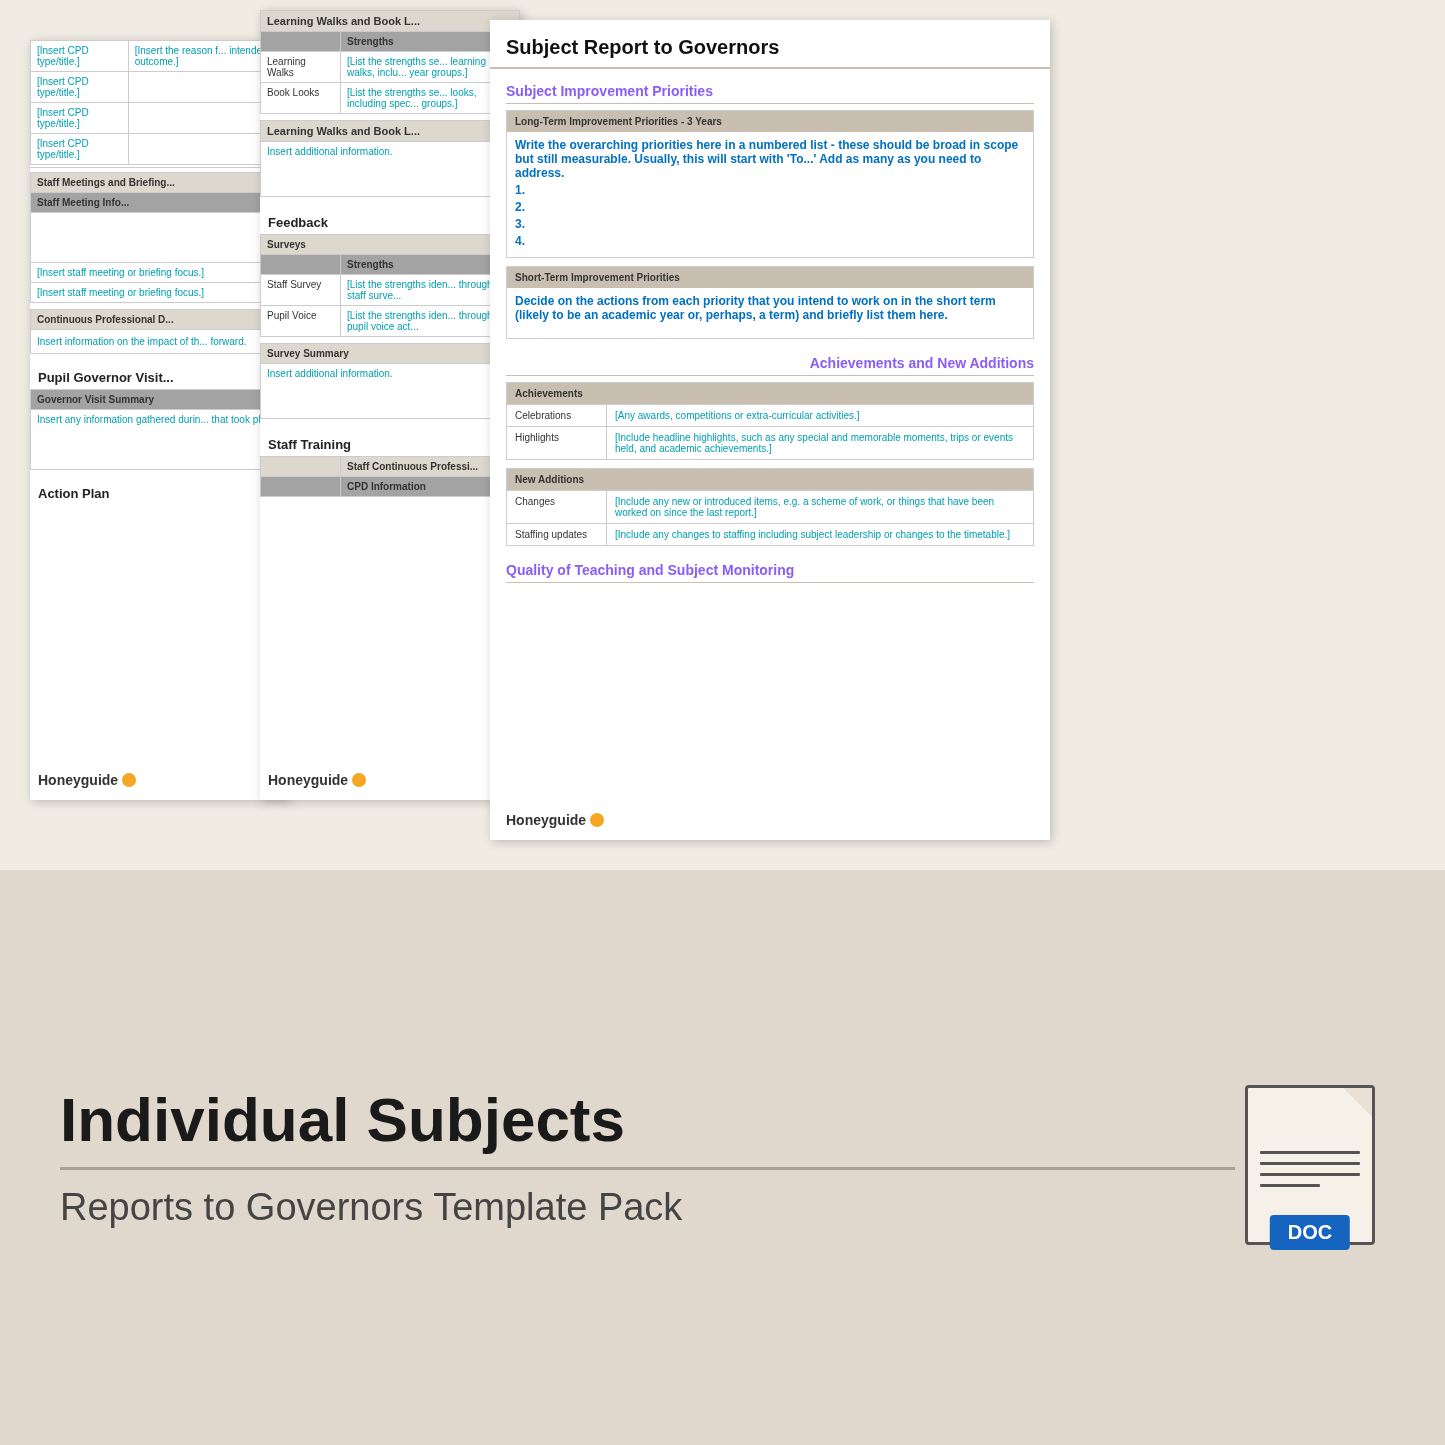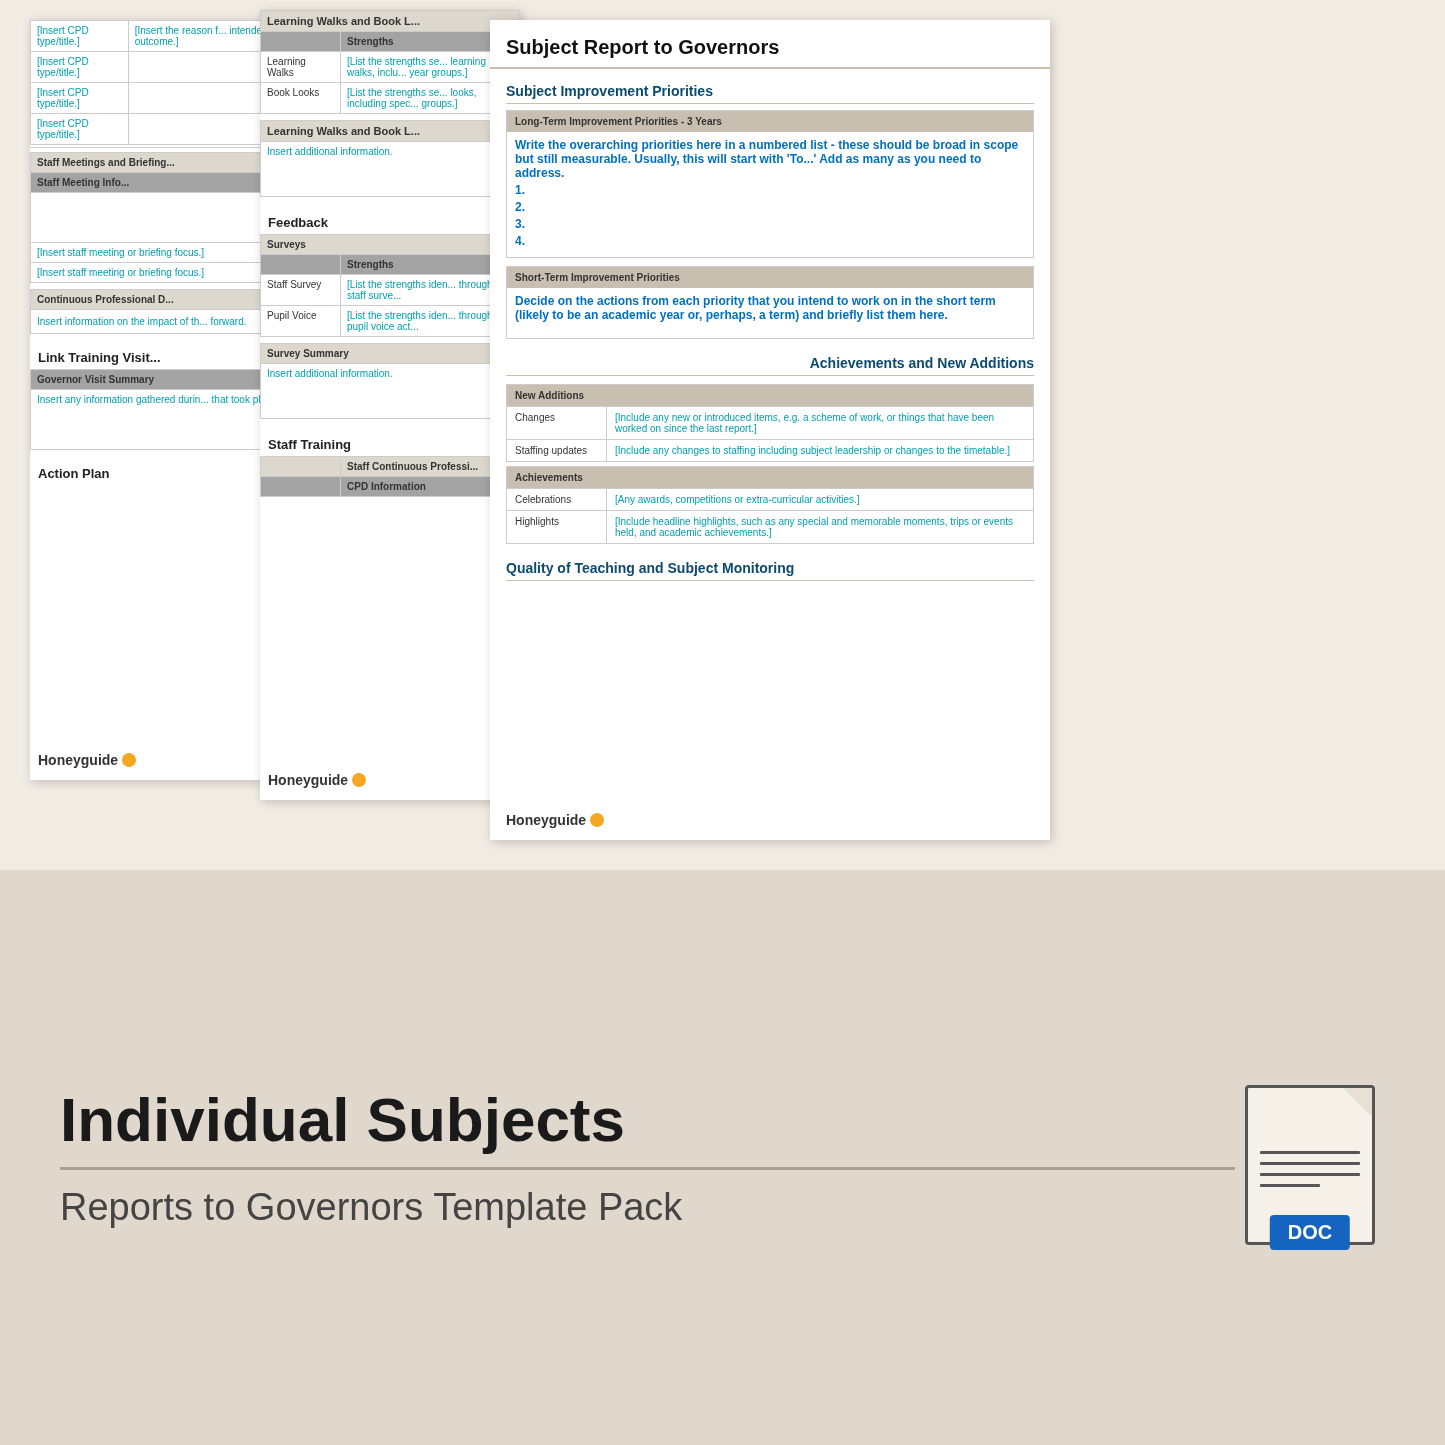--- a/index.html
+++ b/index.html
@@ -28,21 +28,21 @@
       background: white;
       box-shadow: 2px 2px 10px rgba(0,0,0,0.2);
       position: absolute;
       font-size: 11px;
       color: #333;
       overflow: hidden;
     }
 
     .doc-page-1 {
       left: 30px;
-      top: 20px;
+      top: 40px;
       width: 260px;
       height: 760px;
     }
 
     .doc-page-2 {
       left: 260px;
       top: 10px;
       width: 260px;
       height: 790px;
     }
@@ -94,21 +94,21 @@
       padding: 16px 16px 8px 16px;
       color: #111;
       border-bottom: 2px solid #c8bfb0;
       margin-bottom: 8px;
     }
 
     .report-section-title {
       font-size: 14px;
       font-weight: bold;
       padding: 6px 16px 4px 16px;
-      color: #0c4a6e;
+      color: #8b5cf6;
     }
 
     .report-table {
       width: calc(100% - 32px);
       margin: 4px 16px;
       border-collapse: collapse;
       font-size: 10px;
     }
 
     .report-table td, .report-table th {
@@ -257,21 +257,21 @@
       <tbody>
           <tr class="section-header">
         <td colspan="2">Continuous Professional D...</td>
       </tr>
       <tr>
         <td colspan="2" class="cyan-text" style="padding: 6px;">Insert information on the impact of th... forward.</td>
       </tr>
     </tbody>
       </table>
 
-    <div class="doc-section-title" style="margin-top:8px;">Link Training Visit...</div>
+    <div class="doc-section-title" style="margin-top:8px;">Pupil Governor Visit...</div>
 
     <table class="doc-table">
       <tbody>
           <tr class="header-row">
         <td>Governor Visit Summary</td>
       </tr>
       <tr>
         <td class="cyan-text" style="height:60px; vertical-align:top;">Insert any information gathered durin... that took place.</td>
       </tr>
     </tbody>
@@ -391,48 +391,48 @@
     <div class="priority-box" style="margin-top:8px;">
       <div class="priority-box-header">Short-Term Improvement Priorities</div>
       <div class="priority-box-content" style="min-height:50px;">
         <p>Decide on the actions from each priority that you intend to work on in the short term (likely to be an academic year or, perhaps, a term) and briefly list them here.</p>
       </div>
     </div>
 
     <div class="report-section-title" style="margin-top:10px;text-align:right;">Achievements and New Additions</div>
     <div style="height:1px; background:#c8bfb0; margin: 0 16px 6px 16px;"></div>
 
+    <table class="report-table">
+      <tbody>
+          <tr class="table-header-row">
+        <td colspan="2">Achievements</td>
+      </tr>
+      <tr>
+        <td style="width:100px; font-weight:normal;">Celebrations</td>
+        <td class="cyan-text">[Any awards, competitions or extra-curricular activities.]</td>
+      </tr>
+      <tr>
+        <td style="font-weight:normal;">Highlights</td>
+        <td class="cyan-text">[Include headline highlights, such as any special and memorable moments, trips or events held, and academic achievements.]</td>
+      </tr>
+    </tbody>
+      </table>
+
     <table class="report-table" style="margin-top:8px;">
       <tbody>
           <tr class="table-header-row">
         <td colspan="2">New Additions</td>
       </tr>
       <tr>
         <td style="width:100px; font-weight:normal;">Changes</td>
         <td class="cyan-text">[Include any new or introduced items, e.g. a scheme of work, or things that have been worked on since the last report.]</td>
       </tr>
       <tr>
         <td style="font-weight:normal;">Staffing updates</td>
         <td class="cyan-text">[Include any changes to staffing including subject leadership or changes to the timetable.]</td>
-      </tr>
-    </tbody>
-      </table>
-
-    <table class="report-table">
-      <tbody>
-          <tr class="table-header-row">
-        <td colspan="2">Achievements</td>
-      </tr>
-      <tr>
-        <td style="width:100px; font-weight:normal;">Celebrations</td>
-        <td class="cyan-text">[Any awards, competitions or extra-curricular activities.]</td>
-      </tr>
-      <tr>
-        <td style="font-weight:normal;">Highlights</td>
-        <td class="cyan-text">[Include headline highlights, such as any special and memorable moments, trips or events held, and academic achievements.]</td>
       </tr>
     </tbody>
       </table>
 
     <div class="report-section-title" style="margin-top:10px;">Quality of Teaching and Subject Monitoring</div>
     <div style="height:1px; background:#c8bfb0; margin: 0 16px 6px 16px;"></div>
 
     <div style="position:absolute; bottom:12px; left:16px; font-size:14px; font-weight:bold; display:flex; align-items:center; gap:4px;">
       <span>Honeyguide</span>
       <span style="display:inline-block; width:14px; height:14px; background:#f5a623; border-radius:50%;"></span>

